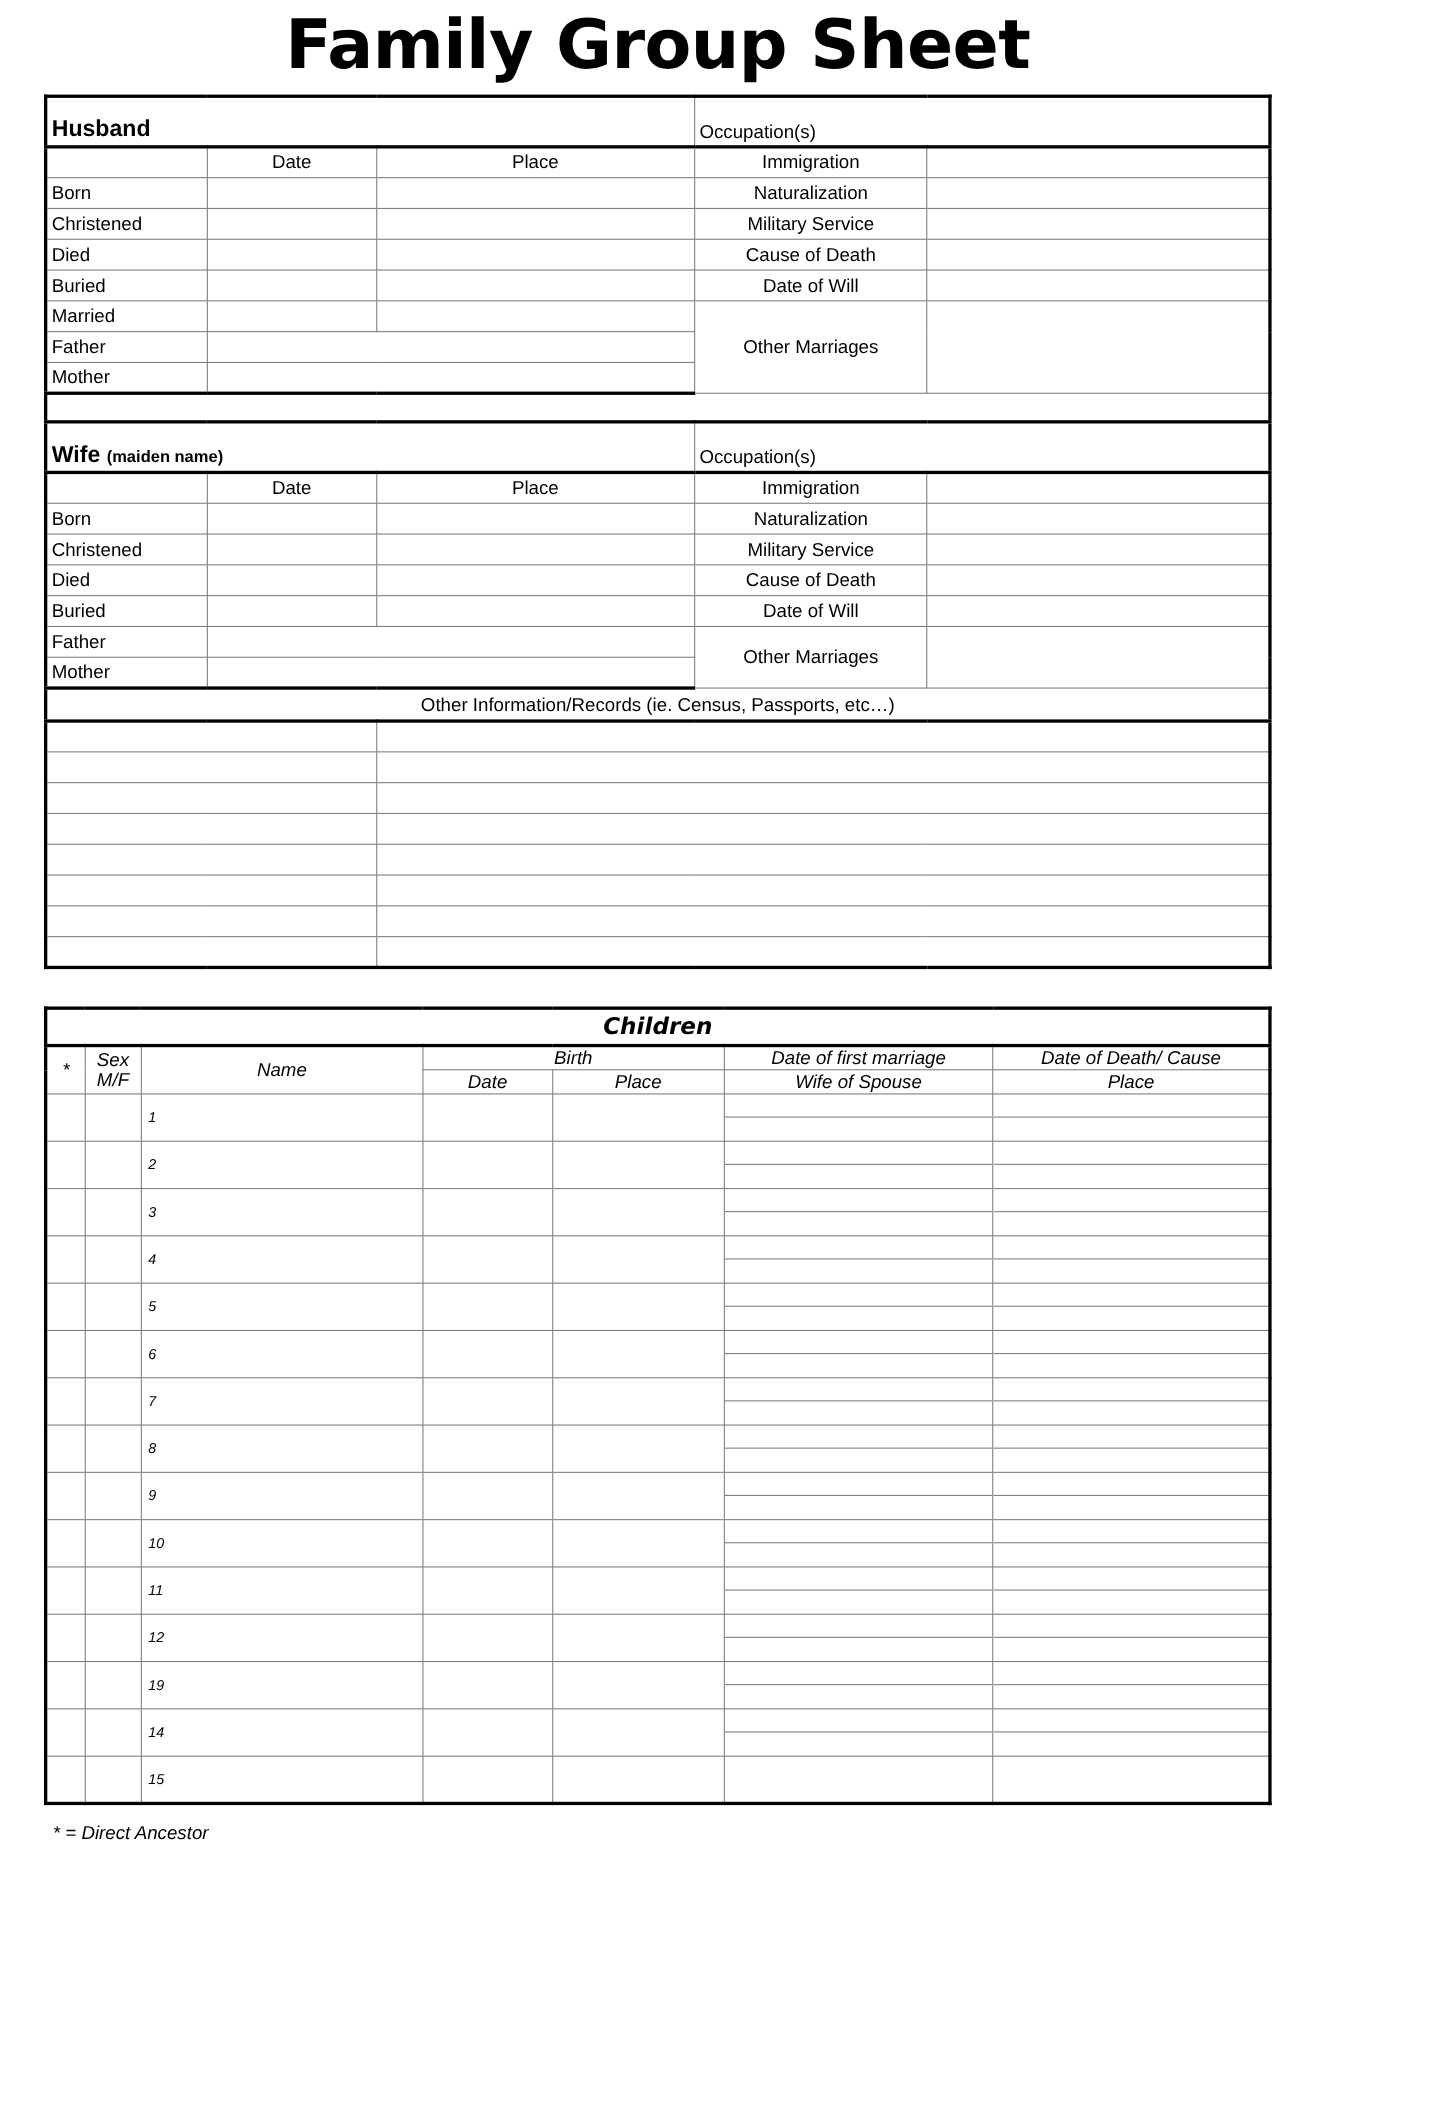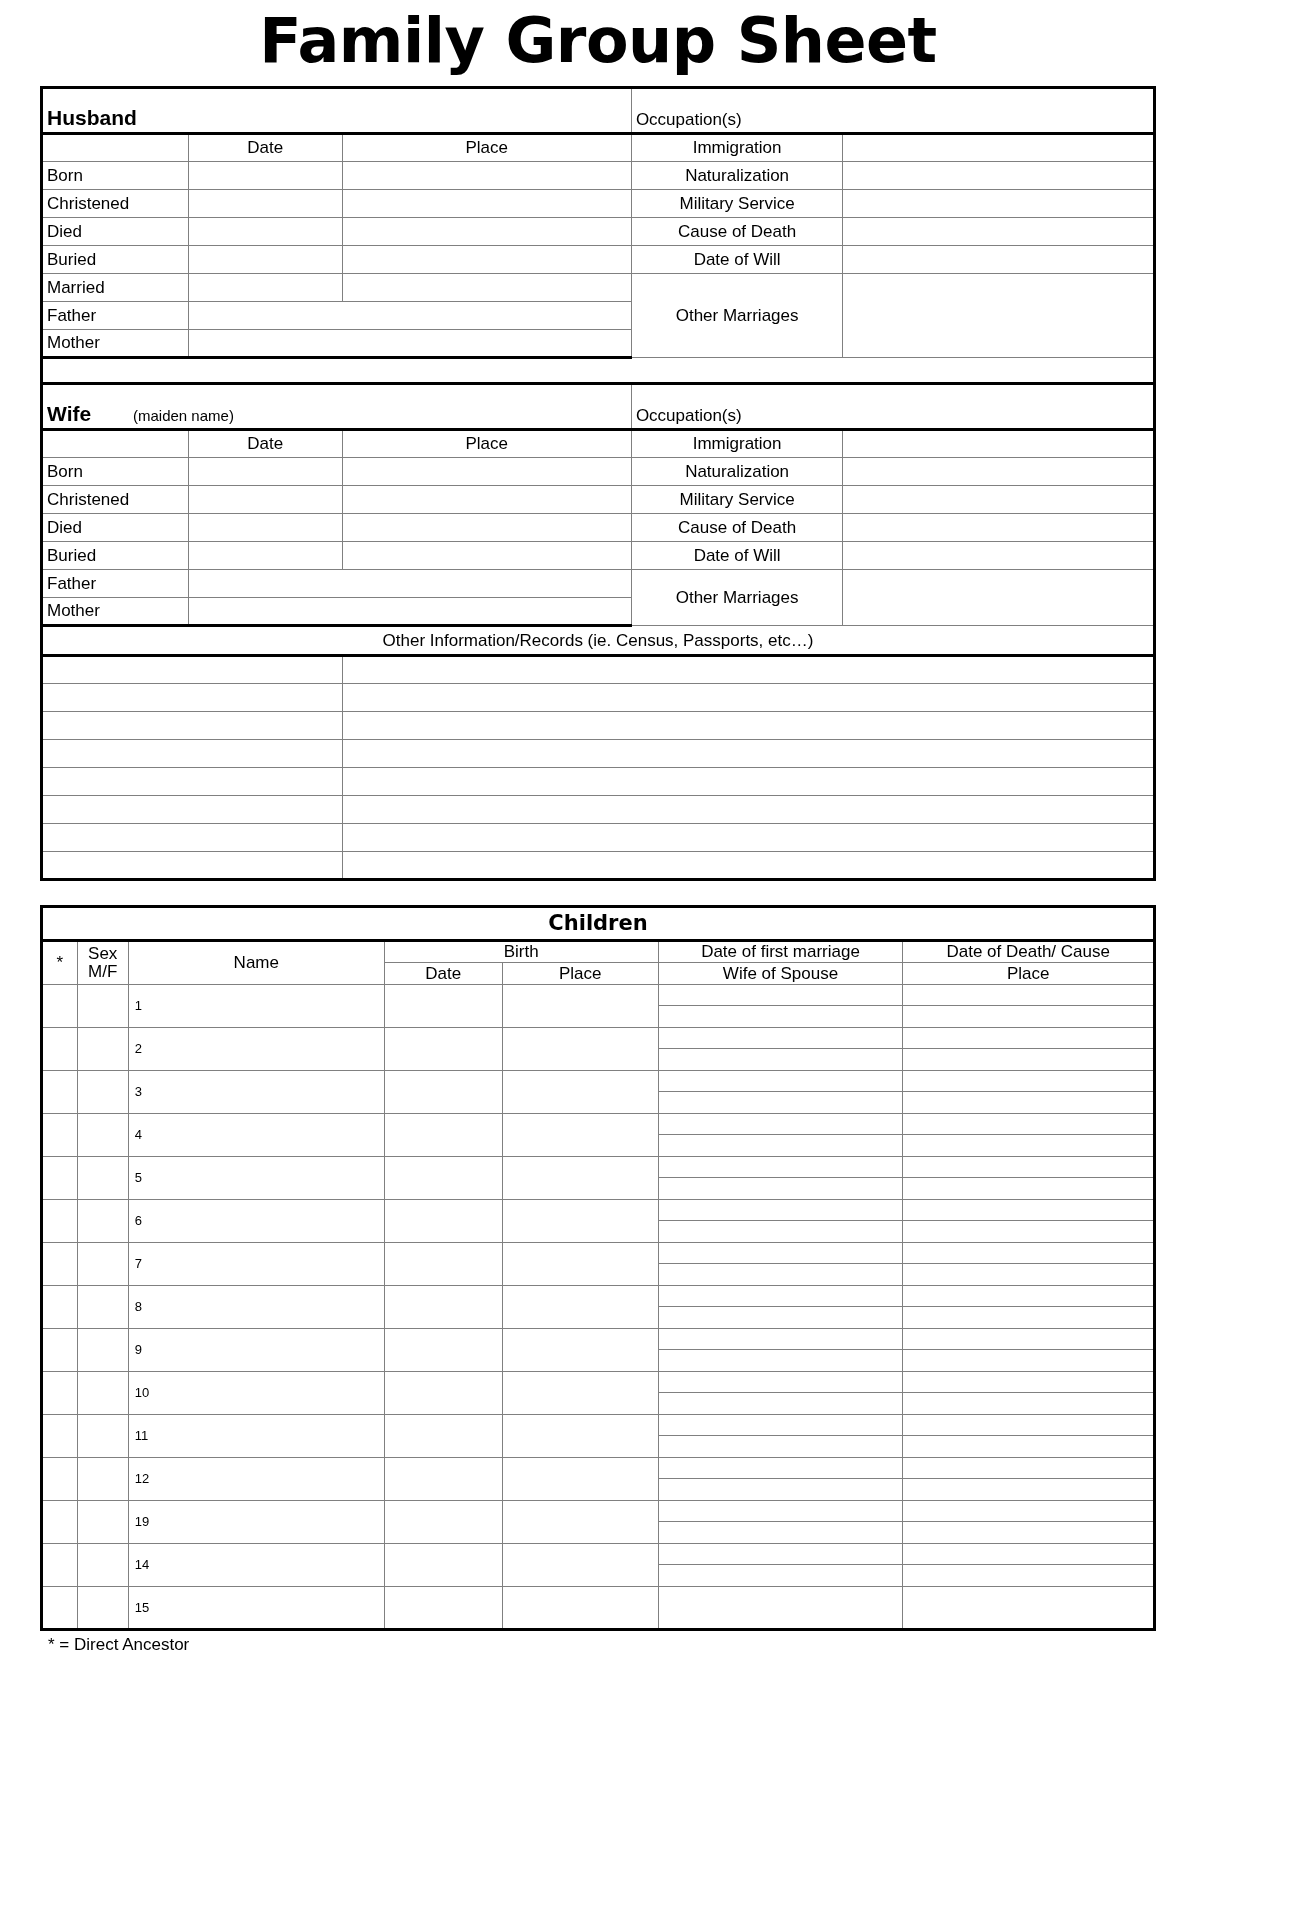--- a/index.html
+++ b/index.html
@@ -60,23 +60,22 @@
 
   
   .person-name-cell{
     height:46px;
     vertical-align:bottom;
     padding-bottom:3px;
     font-size:21px;
     font-weight:bold;
   }
   .person-name-cell .sub{
-    font-weight:normal;
+    font-weight:bold;
     font-size:15px;
-    margin-left:36px;
   }
   .occ-cell{
     height:46px;
     vertical-align:bottom;
     padding-bottom:3px;
     font-size:17px;
     font-weight:normal;
   }
   .spacer-row td{height:26px;}
 
@@ -84,21 +83,21 @@
 
   
   .otherinfo-title{
     text-align:center;
     font-size:17px;
     height:30px;
   }
   .oi-row td{height:28px;}
 
   
-  .children-wrap{margin-top:24px;}
+  .children-wrap{margin-top:34px;font-style:italic;}
   .children-title{
     text-align:center;
     font-weight:bold;
     font-size:21px;
     height:34px;
     font-family:"DejaVu Sans", sans-serif;
   }
   .chead td{
     text-align:center;
     font-size:17px;
@@ -119,21 +118,21 @@
     vertical-align:top;
   }
   .split-cell .half{
     height:50%;
     box-sizing:border-box;
   }
   .split-cell .half.top{border-bottom:1px solid #808080;}
 
   .footnote{
     font-size:17px;
-    padding-top:4px;
+    padding-top:16px;
     padding-left:8px;
   }
 </style>
 </head>
 <body>
 
 <div class="page">
 
   <div class="title">Family Group Sheet</div>
 

